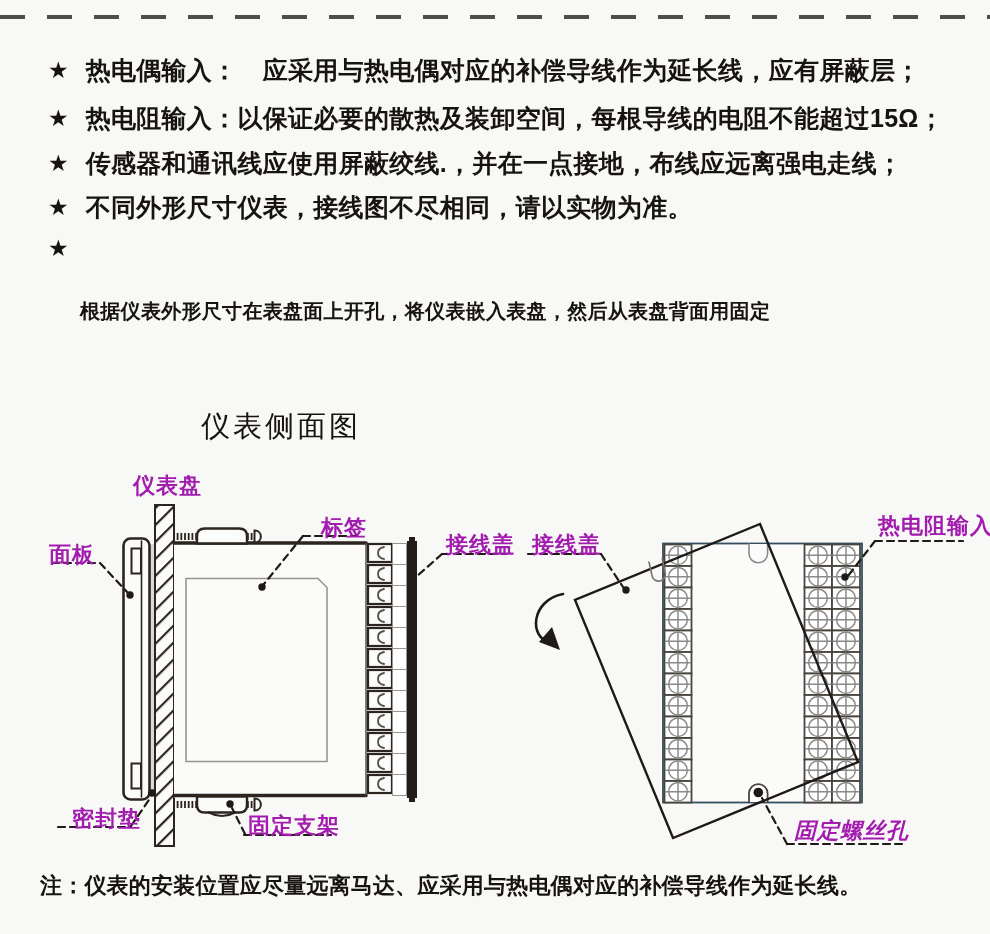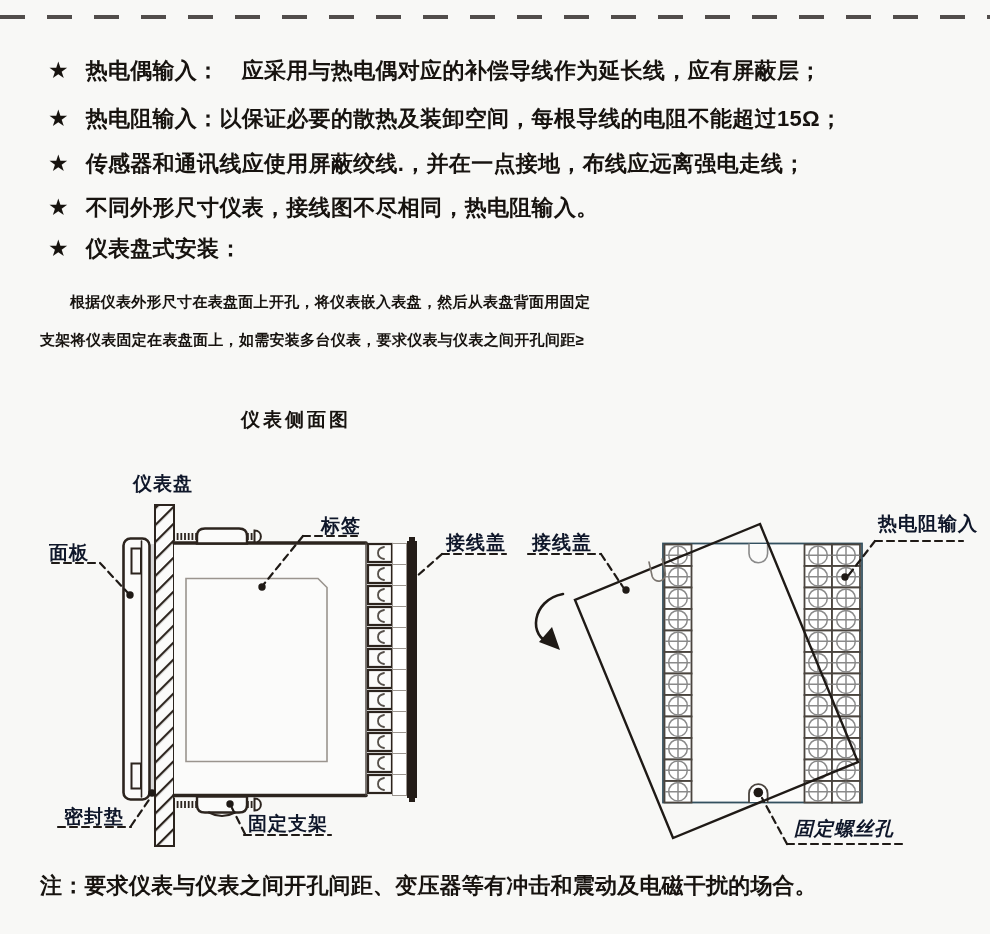--- a/index.html
+++ b/index.html
@@ -2,28 +2,28 @@
 <html><head>
 <meta charset="utf-8">
 <style>
   html,body{margin:0;padding:0;}
   body{font-family:"Liberation Sans",sans-serif;background:#eee;}
   .page{position:relative;width:990px;height:934px;background:#f8f8f6;overflow:hidden;color:#17130f;}
   .top-dashes{position:absolute;left:0;top:15px;width:990px;height:3.5px;
     background:repeating-linear-gradient(90deg,#514d4b 0 25px,transparent 25px 47px);}
   .bullet-row{position:absolute;left:48px;display:flex;align-items:flex-start;white-space:nowrap;}
   .bullet-star{font-size:23px;line-height:25px;margin-right:17px;color:#17130f;}
-  .bullet-text{font-size:22px;line-height:25px;font-weight:700;letter-spacing:0.3px;}
-  .para{position:absolute;left:40px;top:283px;width:916px;font-size:15px;font-weight:700;
+  .bullet-text{font-size:25px;line-height:25px;font-weight:700;letter-spacing:0.3px;}
+  .para{position:absolute;left:40px;top:292px;width:916px;font-size:20px;font-weight:700;
     line-height:38px;letter-spacing:0.3px;}
   .para .pline{display:block;}
   .para .pline.first{text-indent:2em;}
   .diagram-title{position:absolute;left:201px;top:407px;font-family:"Liberation Serif",serif;
-    font-weight:700;font-size:19px;letter-spacing:3px;margin-left:40px;}
-  .dlabel{position:absolute;font-size:19px;font-weight:600;letter-spacing:1px;white-space:nowrap;color:#0f172a;text-align:center;}
+    font-weight:400;font-size:29px;letter-spacing:3px;}
+  .dlabel{position:absolute;font-size:22px;font-weight:600;letter-spacing:1px;white-space:nowrap;color:#a21caf;text-align:center;}
   .note{position:absolute;left:40px;top:871px;font-size:22px;font-weight:700;letter-spacing:0.2px;white-space:nowrap;}
   svg.diagram-canvas{position:absolute;left:0;top:0;}
 </style>
 </head>
 <body>
 
 <div class="page">
 
   <div class="top-dashes"></div>
 
@@ -34,30 +34,28 @@
   <div class="bullet-row" style="top:106px;">
     <span class="bullet-star">★</span>
     <span class="bullet-text">热电阻输入：以保证必要的散热及装卸空间，每根导线的电阻不能超过15Ω；</span>
   </div>
   <div class="bullet-row" style="top:151px;">
     <span class="bullet-star">★</span>
     <span class="bullet-text">传感器和通讯线应使用屏蔽绞线.，并在一点接地，布线应远离强电走线；</span>
   </div>
   <div class="bullet-row" style="top:195px;">
     <span class="bullet-star">★</span>
-    <span class="bullet-text">不同外形尺寸仪表，接线图不尽相同，热电阻输入。</span>
+    <span class="bullet-text">不同外形尺寸仪表，接线图不尽相同，请以实物为准。</span>
   </div>
   <div class="bullet-row" style="top:236px;">
     <span class="bullet-star">★</span>
-    <span class="bullet-text">仪表盘式安装：</span>
   </div>
 
   <div class="para">
     <span class="pline first">根据仪表外形尺寸在表盘面上开孔，将仪表嵌入表盘，然后从表盘背面用固定</span>
-    <span class="pline">支架将仪表固定在表盘面上，如需安装多台仪表，要求仪表与仪表之间开孔间距≥</span>
   </div>
 
   <div class="diagram-title">仪表侧面图</div>
 
   <svg class="diagram-canvas" width="990" height="934" viewBox="0 0 990 934">
     <defs>
       <pattern id="hatch" width="12" height="12" patternUnits="userSpaceOnUse" patternTransform="rotate(45)">
         <rect width="12" height="12" fill="#fbfbfa"></rect>
         <line x1="1" y1="0" x2="1" y2="12" stroke="#2c241e" stroke-width="2.4"></line>
       </pattern>
@@ -362,20 +360,20 @@
         <circle cx="626" cy="590" r="3.7"></circle>
         <circle cx="845" cy="577" r="3.7"></circle>
       </g>
     </g>
   </svg>
 
   <div class="dlabel" style="left:133px;top:471px;">仪表盘</div>
   <div class="dlabel" style="left:49px;top:540px;">面板</div>
   <div class="dlabel" style="left:311px;top:513px;margin-left:10px;">标签</div>
   <div class="dlabel" style="left:446px;top:530px;">接线盖</div>
-  <div class="dlabel" style="left:64px;top:804px;">密封垫</div>
+  <div class="dlabel" style="left:72px;top:804px;">密封垫</div>
   <div class="dlabel" style="left:248px;top:811px;">固定支架</div>
   <div class="dlabel" style="left:532px;top:530px;">接线盖</div>
   <div class="dlabel" style="left:878px;top:511px;">热电阻输入</div>
   <div class="dlabel" style="left:794px;top:816px;font-style:italic;">固定螺丝孔</div>
 
-  <div class="note">注：要求仪表与仪表之间开孔间距、变压器等有冲击和震动及电磁干扰的场合。</div>
+  <div class="note">注：仪表的安装位置应尽量远离马达、应采用与热电偶对应的补偿导线作为延长线。</div>
 </div>
 
 </body></html>

